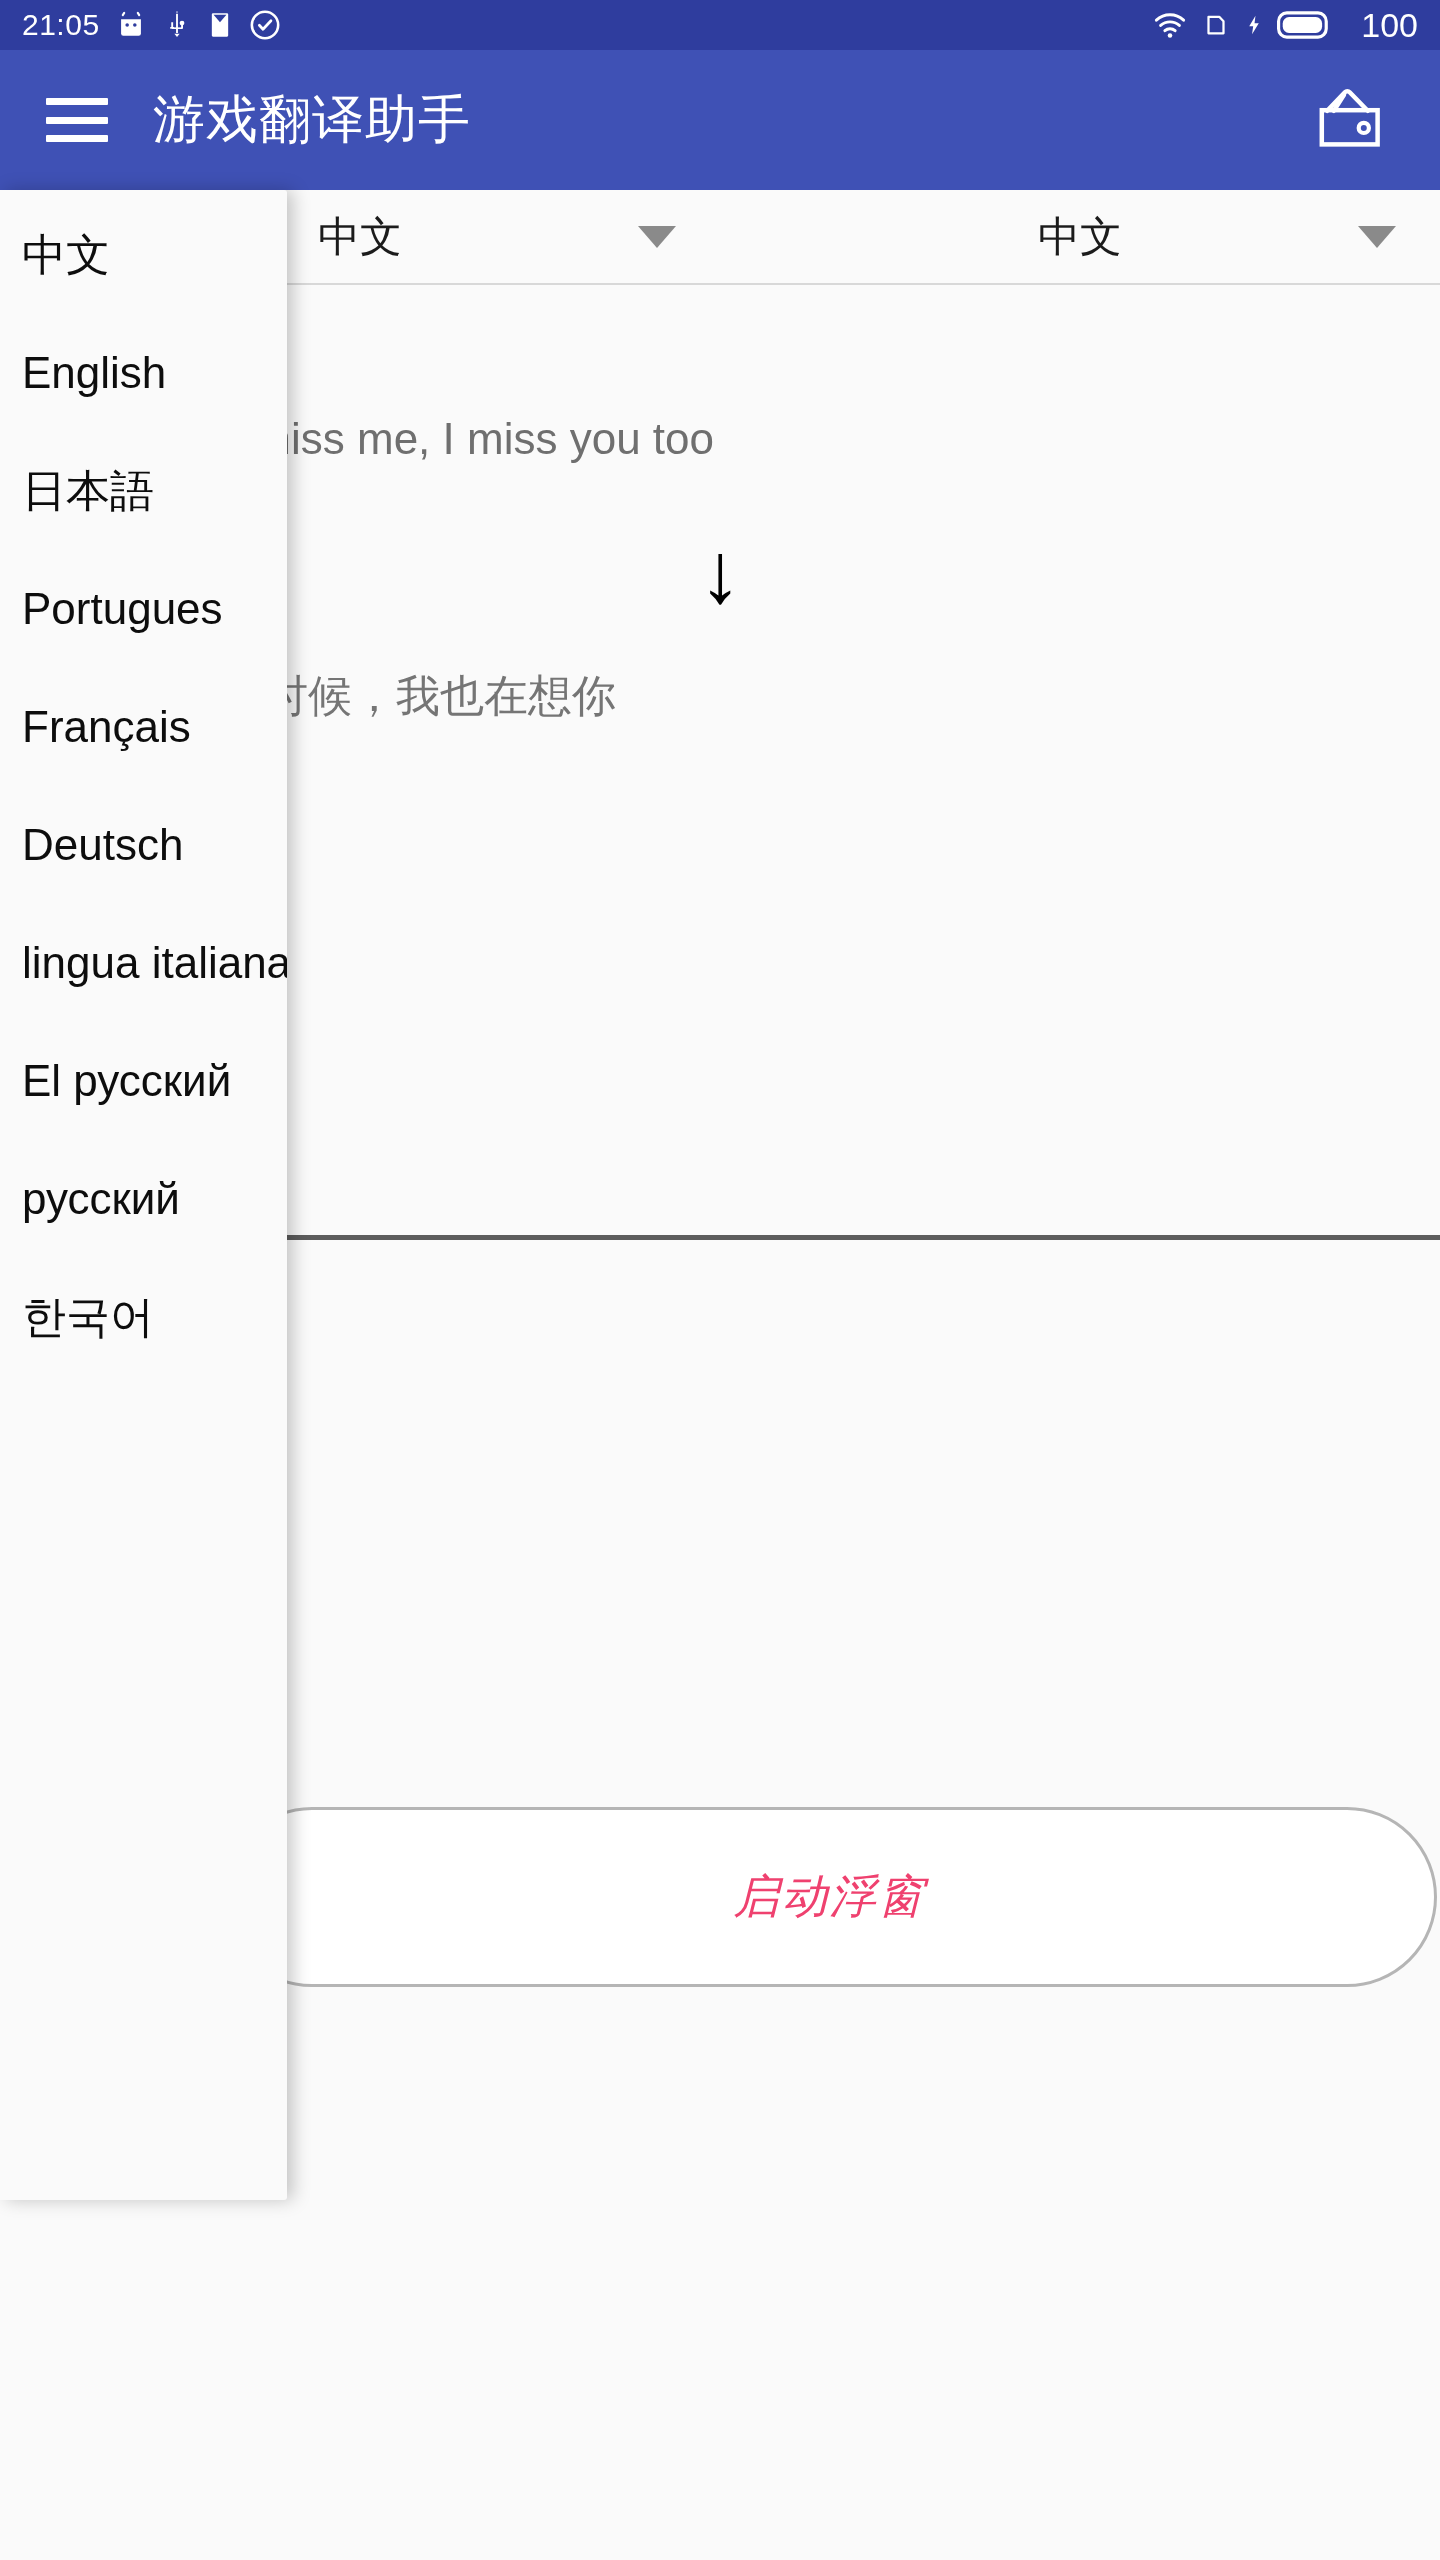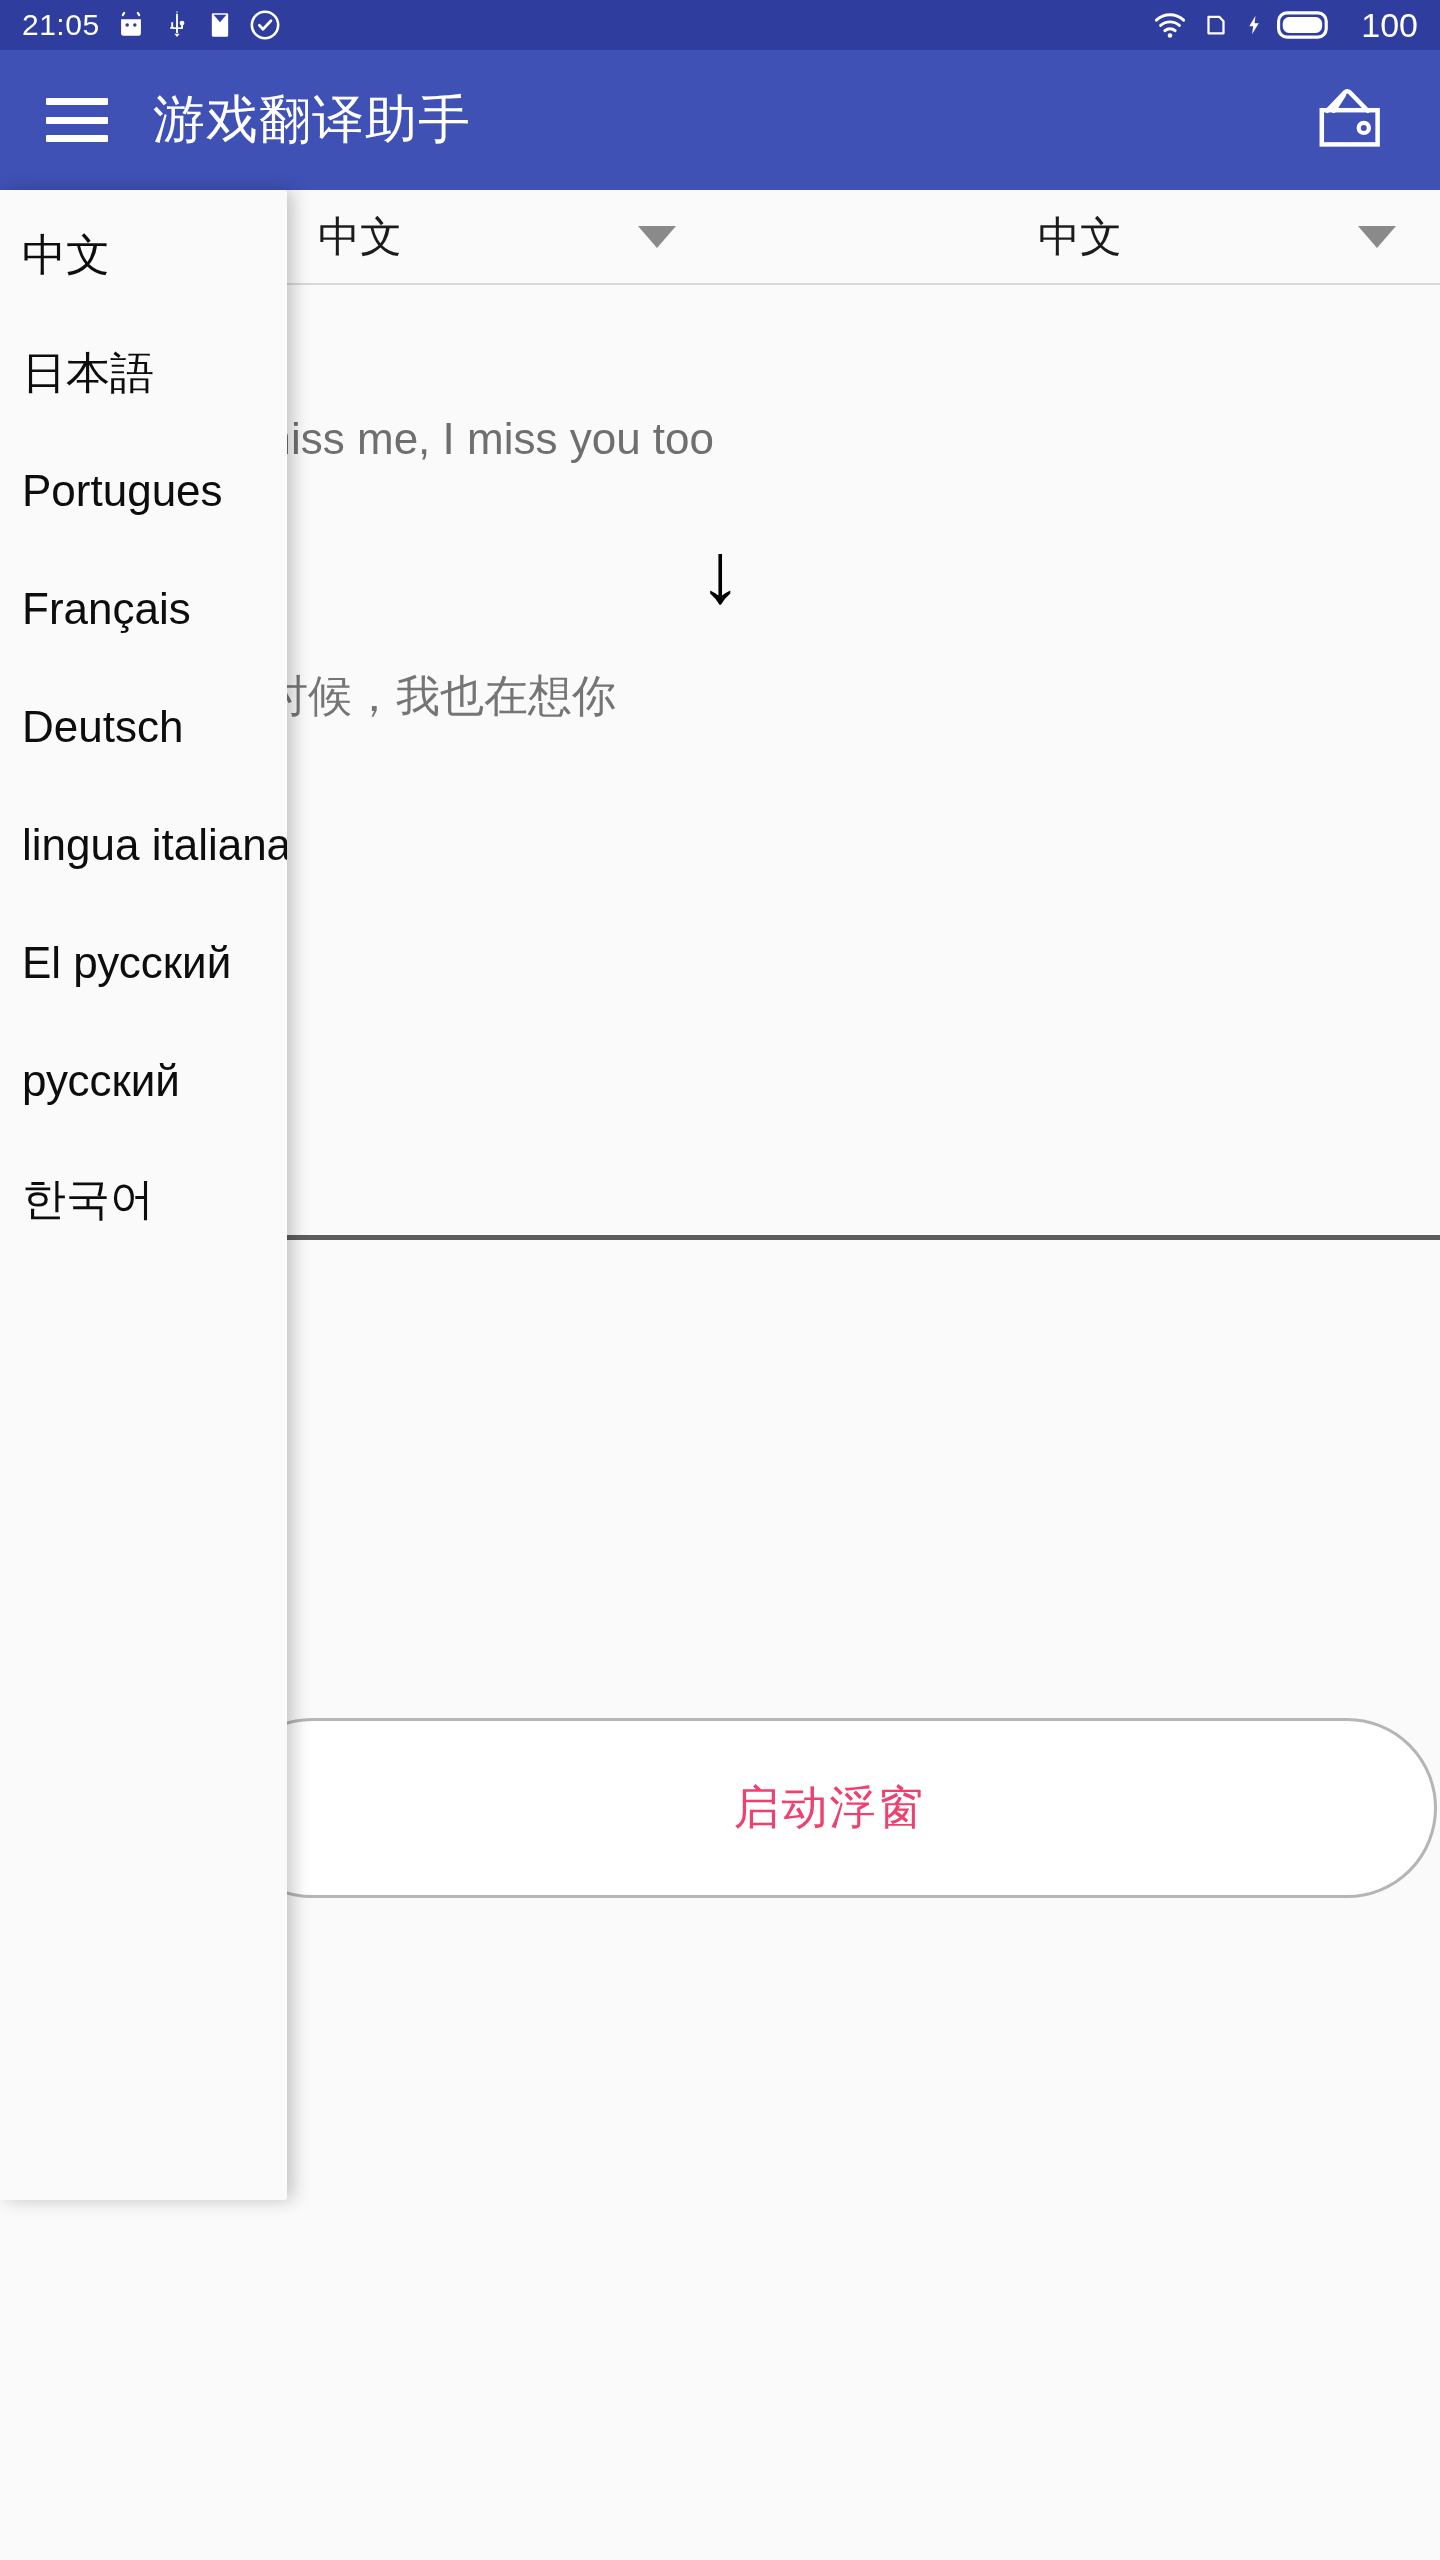--- a/index.html
+++ b/index.html
@@ -63,26 +63,27 @@
   .arrow-wrap{ text-align:center; padding:62px 0 52px 0; }
   .arrow-down{ font-size:86px; color:#000; line-height:1; }
   .dst-text{ font-size:44px; color:#757575; line-height:1.3; }
 
   .divider{
     position:absolute; left:0; top:1045px; width:1440px; height:5px;
     background:#5d5d5d;
   }
 
   .float-btn{
-    position:absolute; left:222px; top:1528px;
+    position:absolute; left:222px; top:1617px;
     width:1215px; height:180px;
     border:3px solid #b5b5b5; border-radius:92px;
     background:#ffffff;
     display:flex; align-items:center; justify-content:center;
     cursor:pointer;
+    font-style:italic;
   }
   .float-btn-label{ font-size:46px; color:#ef416f; letter-spacing:2px; }
 
   
   .drawer{
     position:absolute; left:0; top:190px; width:287px; height:2010px;
     background:#fafafa;
     box-shadow:6px 0 18px rgba(0,0,0,0.22);
     border-top-right-radius:3px; border-bottom-right-radius:3px;
     overflow:hidden;
@@ -207,20 +208,23 @@
       <span class="float-btn-label">启动浮窗</span>
     </div>
   </div>
 
   <div class="drawer">
     <div class="drawer-list">
       <div class="drawer-item">
           <span>中文</span>
         </div>
       <div class="drawer-item">
+          <span>English</span>
+        </div>
+      <div class="drawer-item">
           <span>日本語</span>
         </div>
       <div class="drawer-item">
           <span>Portugues</span>
         </div>
       <div class="drawer-item">
           <span>Français</span>
         </div>
       <div class="drawer-item">
           <span>Deutsch</span>

